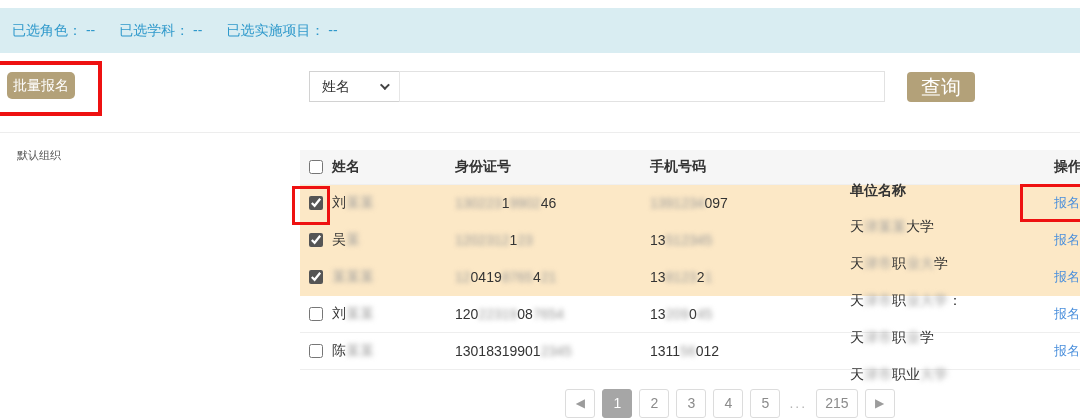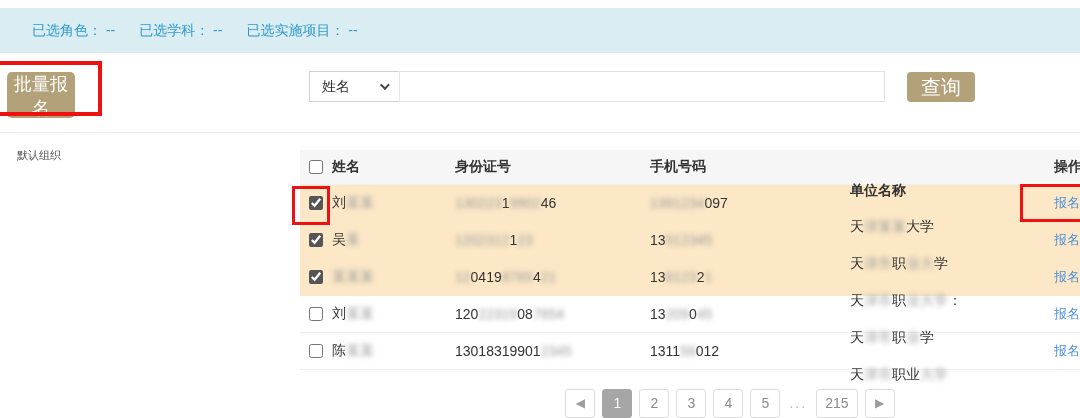--- a/index.html
+++ b/index.html
@@ -6,29 +6,29 @@
   html,body { background:#fff; }
   .page {
     position:relative; width:1080px; height:418px; background:#ffffff;
     font-family:"Liberation Sans","DejaVu Sans",sans-serif; overflow:hidden;
   }
 
   
   .topbar {
     position:absolute; left:0; top:8px; width:1080px; height:45px;
     background:#d9edf2; display:flex; align-items:center;
-    padding-left:32px; gap:24px; color:#2f99cb; font-size:14px;
+    padding-left:12px; gap:24px; color:#2f99cb; font-size:14px;
   }
   .status-item { white-space:nowrap; }
 
   
   .batch-btn {
-    position:absolute; left:7px; top:72px; width:68px; height:46px;
+    position:absolute; left:7px; top:72px; width:68px; height:27px;
     background:#b3a179; color:#fff; border:none; border-radius:5px;
-    font-size:18px; font-family:inherit; cursor:pointer;
+    font-size:14px; font-family:inherit; cursor:pointer;
   }
 
   
   .search-group { position:absolute; left:309px; top:71px; height:31px; display:flex; }
   .search-select {
     width:91px; height:31px; border:1px solid #d2d2d2; background:#fff;
     display:flex; align-items:center; justify-content:space-between;
     padding:0 12px 0 12px; font-size:14px; color:#333; cursor:pointer;
   }
   .chevron {

